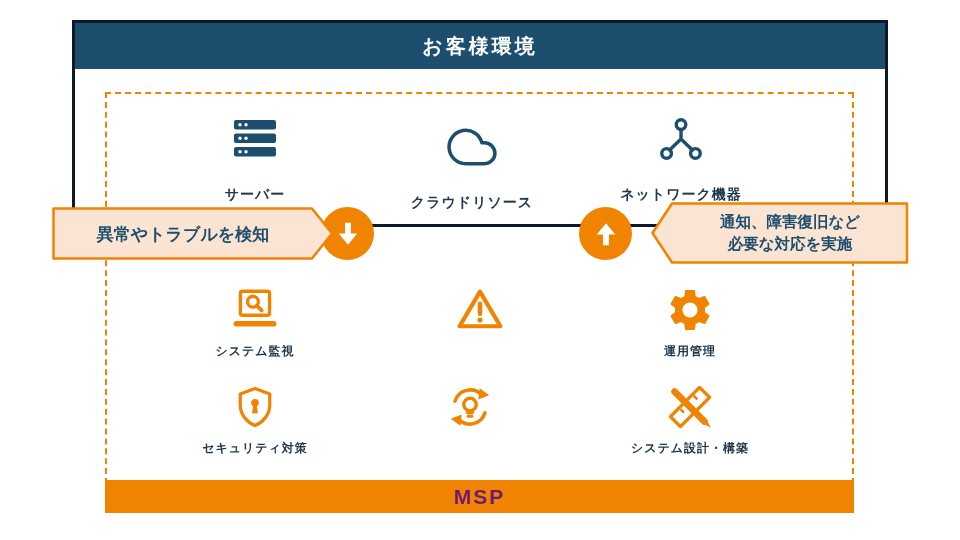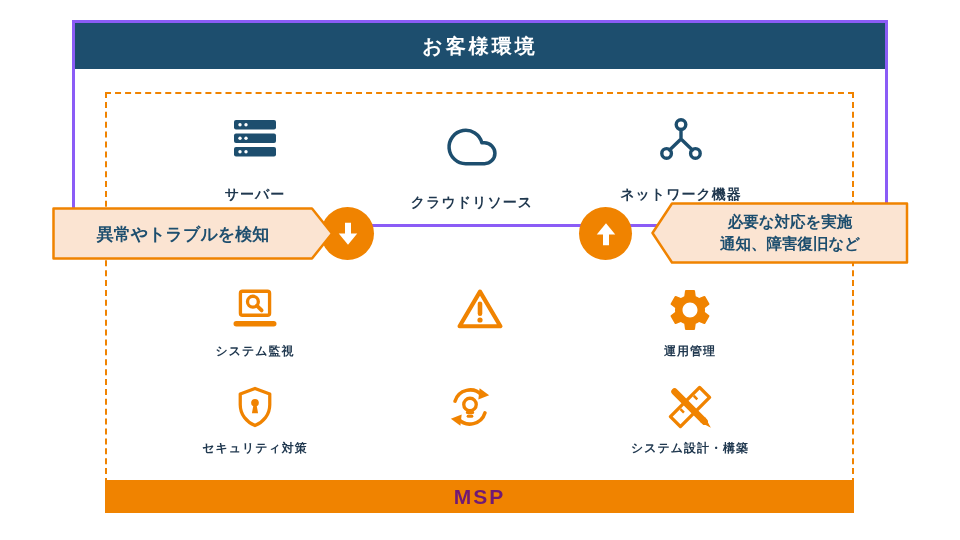--- a/index.html
+++ b/index.html
@@ -1,21 +1,21 @@
 <!DOCTYPE html>
 <html lang="ja"><head>
 <meta charset="utf-8">
 <style>
   html,body{margin:0;padding:0;}
   body{font-family:"Liberation Sans","DejaVu Sans",sans-serif;background:#ffffff;}
   .stage{position:relative;width:960px;height:540px;background:#ffffff;overflow:hidden;}
 
   
   .customer-box{position:absolute;left:72px;top:20px;width:816px;height:207px;
-    border:3px solid #8b5cf6;background:#ffffff;box-sizing:border-box;z-index:1;}
+    border:3px solid #0f172a;background:#ffffff;box-sizing:border-box;z-index:1;}
   .customer-header{height:46px;background:#1D4E6E;color:#ffffff;display:flex;
     align-items:center;justify-content:center;font-size:20px;font-weight:bold;letter-spacing:3px;}
 
   
   .msp-scope{position:absolute;left:105px;top:92px;width:749px;height:392px;
     border:2px dashed #F08300;box-sizing:border-box;z-index:2;background:transparent;}
 
   
   .msp-bar{position:absolute;left:105px;top:480px;width:749px;height:33px;background:#F08300;
     color:#701a75;display:flex;align-items:center;justify-content:center;
@@ -115,22 +115,22 @@
     <div class="ctext">
       <span>異常やトラブルを検知</span>
     </div>
   </div>
 
   <div class="callout callout-right">
     <svg width="258" height="62" viewBox="0 0 258 62">
       <polygon points="21,1.5 256,1.5 256,60.5 21,60.5 1.5,31" fill="#FBE4D2" stroke="#F08300" stroke-width="2.5" stroke-linejoin="round"></polygon>
     </svg>
     <div class="ctext">
+      <span>通知、障害復旧など</span>
       <span>必要な対応を実施</span>
-      <span>通知、障害復旧など</span>
     </div>
   </div>
 
   <div class="svc" style="left:140px;top:284px;">
     <div class="iconbox">
       <svg width="50" height="50" viewBox="0 0 24 24">
         <rect x="5" y="3" width="14" height="11.5" rx="1" fill="none" stroke="#F08300" stroke-width="1.6"></rect>
         <circle cx="11" cy="8" r="2.6" fill="none" stroke="#F08300" stroke-width="1.6"></circle>
         <line x1="12.9" y1="9.9" x2="15.2" y2="12.2" stroke="#F08300" stroke-width="1.8" stroke-linecap="round"></line>
         <line x1="3" y1="18.6" x2="21" y2="18.6" stroke="#F08300" stroke-width="2.6" stroke-linecap="round"></line>

